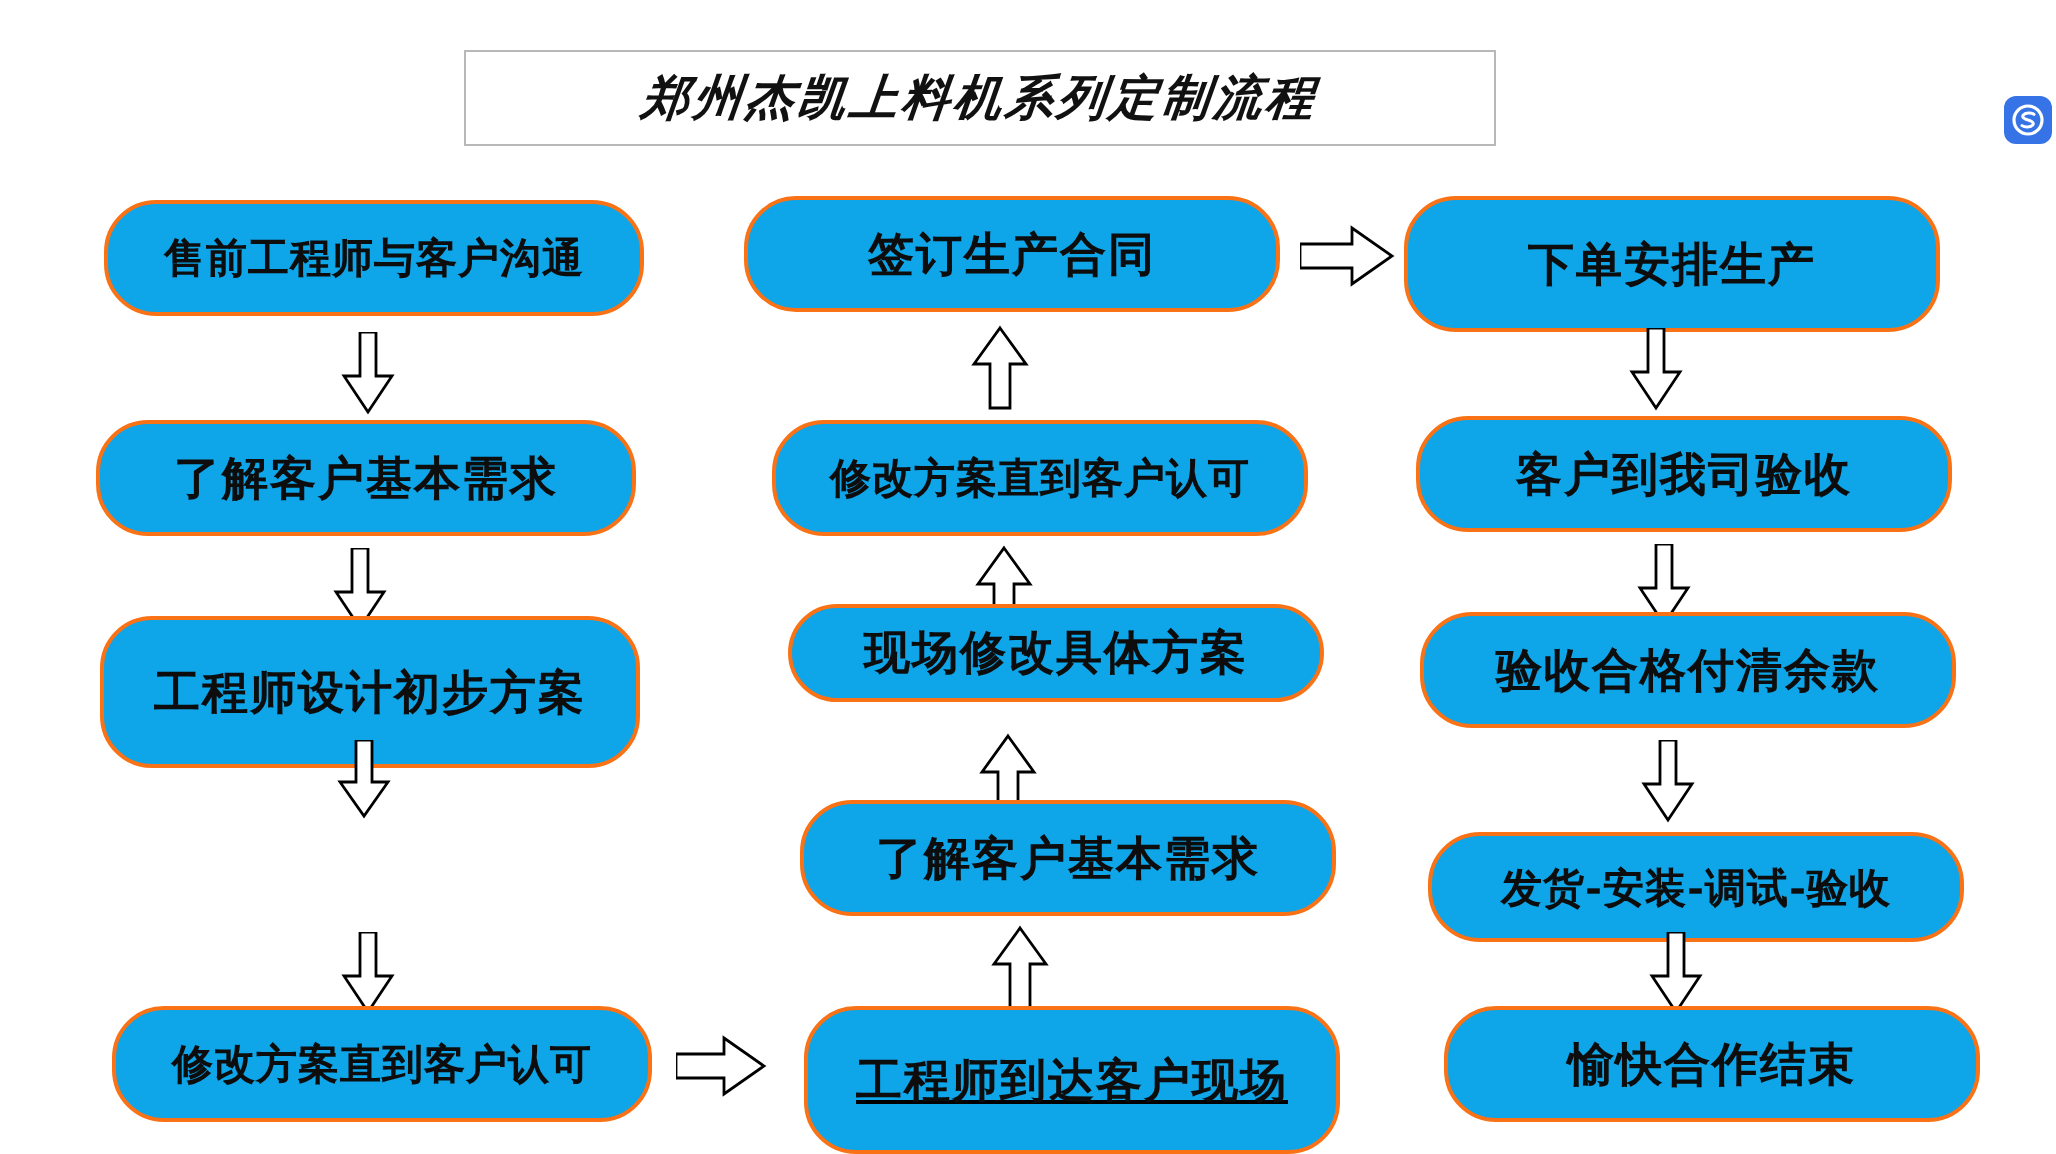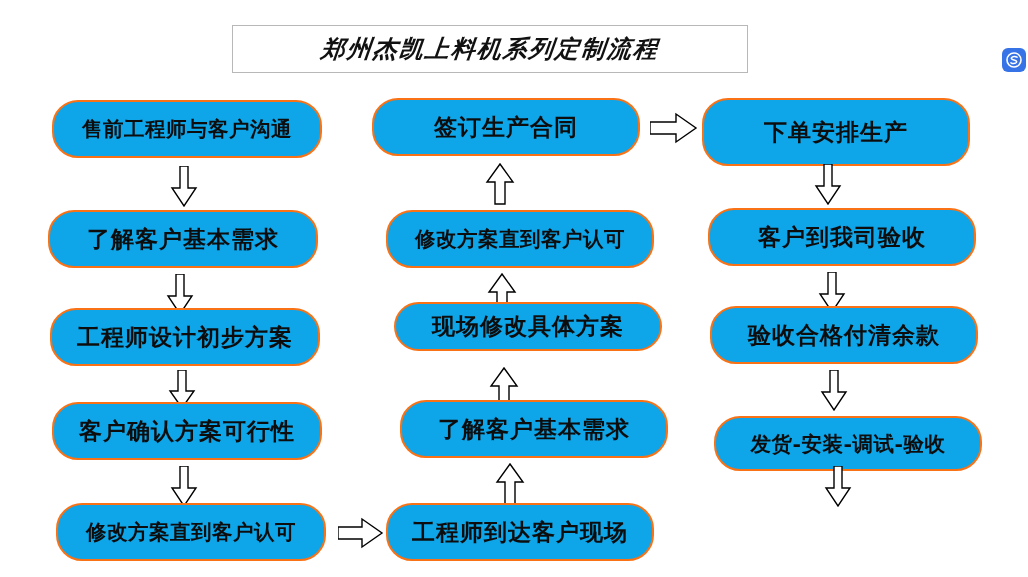--- a/index.html
+++ b/index.html
@@ -115,33 +115,30 @@
   <div class="node" style="left:48px; top:210px; width:270px; height:58px;">
     <span class="node-label">了解客户基本需求</span>
   </div>
 
   <div class="arrow" style="left:164px; top:274px;">
     <svg width="32" height="42" viewBox="0 0 32 42">
       <polygon points="12,0 20,0 20,22 28,22 16,40 4,22 12,22" fill="#ffffff" stroke="#000000" stroke-width="1.4"></polygon>
     </svg>
   </div>
 
-  <div class="node" style="left:50px; top:308px; width:270px; height:58px;">
+  <div class="node" style="left:50px; top:308px; width:270px; height:76px;">
     <span class="node-label">工程师设计初步方案</span>
   </div>
 
   <div class="arrow" style="left:166px; top:370px;">
     <svg width="32" height="40" viewBox="0 0 32 40">
       <polygon points="12,0 20,0 20,21 28,21 16,38 4,21 12,21" fill="#ffffff" stroke="#000000" stroke-width="1.4"></polygon>
     </svg>
   </div>
 
-  <div class="node" style="left:52px; top:402px; width:270px; height:58px;">
-    <span class="node-label">客户确认方案可行性</span>
-  </div>
 
   <div class="arrow" style="left:168px; top:466px;">
     <svg width="32" height="42" viewBox="0 0 32 42">
       <polygon points="12,0 20,0 20,22 28,22 16,40 4,22 12,22" fill="#ffffff" stroke="#000000" stroke-width="1.4"></polygon>
     </svg>
   </div>
 
   <div class="node" style="left:56px; top:503px; width:270px; height:58px;">
     <span class="node-label wide">修改方案直到客户认可</span>
   </div>
@@ -185,21 +182,21 @@
   <div class="node" style="left:400px; top:400px; width:268px; height:58px;">
     <span class="node-label">了解客户基本需求</span>
   </div>
 
   <div class="arrow" style="left:494px; top:462px;">
     <svg width="32" height="44" viewBox="0 0 32 44">
       <polygon points="16,2 29,20 21,20 21,42 11,42 11,20 3,20" fill="#ffffff" stroke="#000000" stroke-width="1.4"></polygon>
     </svg>
   </div>
 
-  <div class="node" style="left:386px; top:503px; width:268px; height:58px;">
+  <div class="node" style="left:402px; top:503px; width:268px; height:74px;text-decoration:underline;">
     <span class="node-label">工程师到达客户现场</span>
   </div>
 
   <div class="arrow" style="left:650px; top:112px;">
     <svg width="48" height="32" viewBox="0 0 48 32">
       <polygon points="0,10 26,10 26,2 46,16 26,30 26,22 0,22" fill="#ffffff" stroke="#000000" stroke-width="1.4"></polygon>
     </svg>
   </div>
 
   <div class="node" style="left:702px; top:98px; width:268px; height:68px;">
@@ -235,20 +232,23 @@
   <div class="node" style="left:714px; top:416px; width:268px; height:55px;">
     <span class="node-label wide">发货-安装-调试-验收</span>
   </div>
 
   <div class="arrow" style="left:822px; top:466px;">
     <svg width="32" height="42" viewBox="0 0 32 42">
       <polygon points="12,0 20,0 20,22 28,22 16,40 4,22 12,22" fill="#ffffff" stroke="#000000" stroke-width="1.4"></polygon>
     </svg>
   </div>
 
+  <div class="node" style="left:722px; top:503px; width:268px; height:58px;">
+    <span class="node-label">愉快合作结束</span>
+  </div>
 
   <div class="watermark">
     <svg width="16" height="16" viewBox="0 0 16 16">
       <circle cx="8" cy="8" r="7" fill="none" stroke="#ffffff" stroke-width="1.6"></circle>
       <path d="M11 5.2 C9.6 4.2 6.6 4.2 5.6 5.6 C4.8 6.8 6.4 7.6 8 8 C9.6 8.4 11.2 9.2 10.4 10.4 C9.4 11.8 6.4 11.8 5 10.8" fill="none" stroke="#ffffff" stroke-width="1.5" stroke-linecap="round"></path>
     </svg>
   </div>
 
 </div>
 

